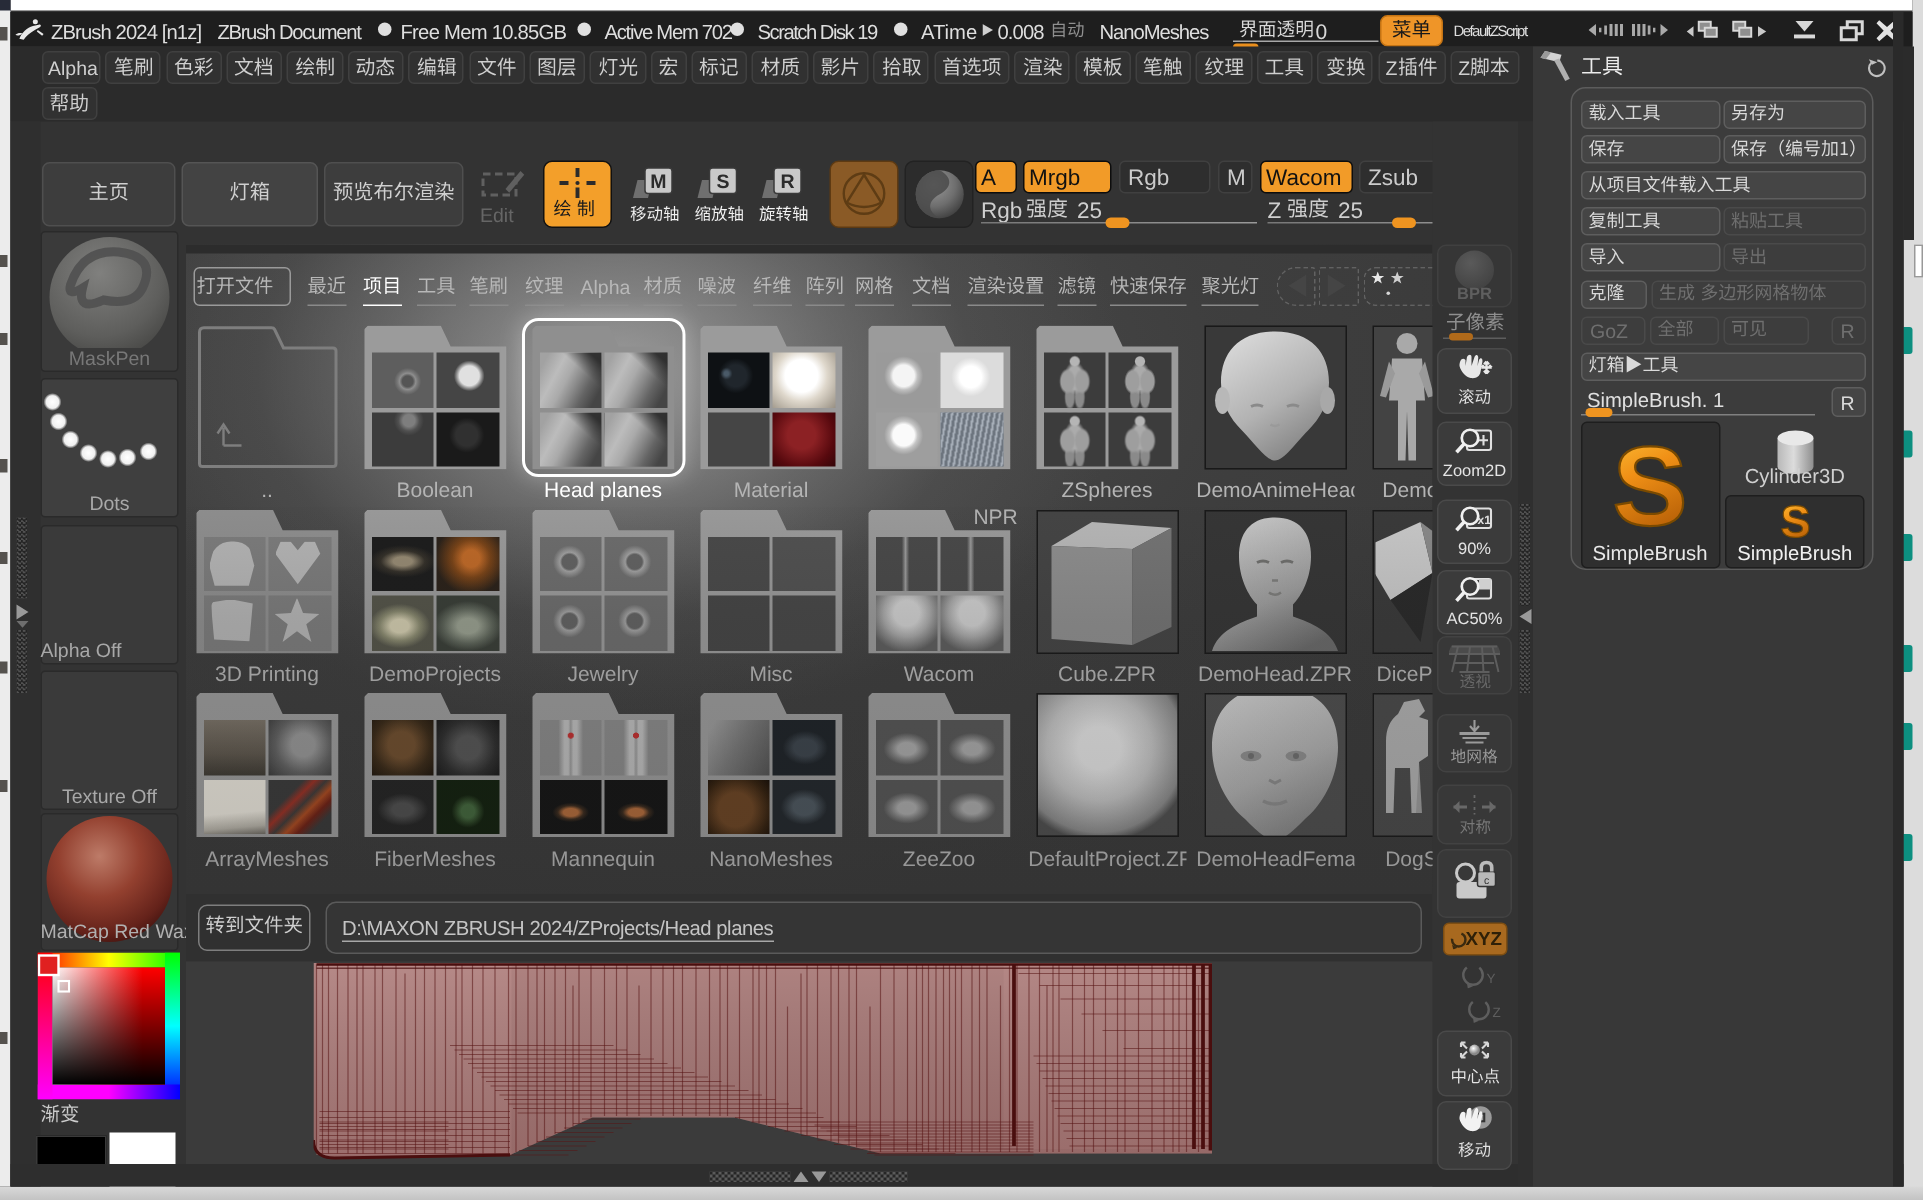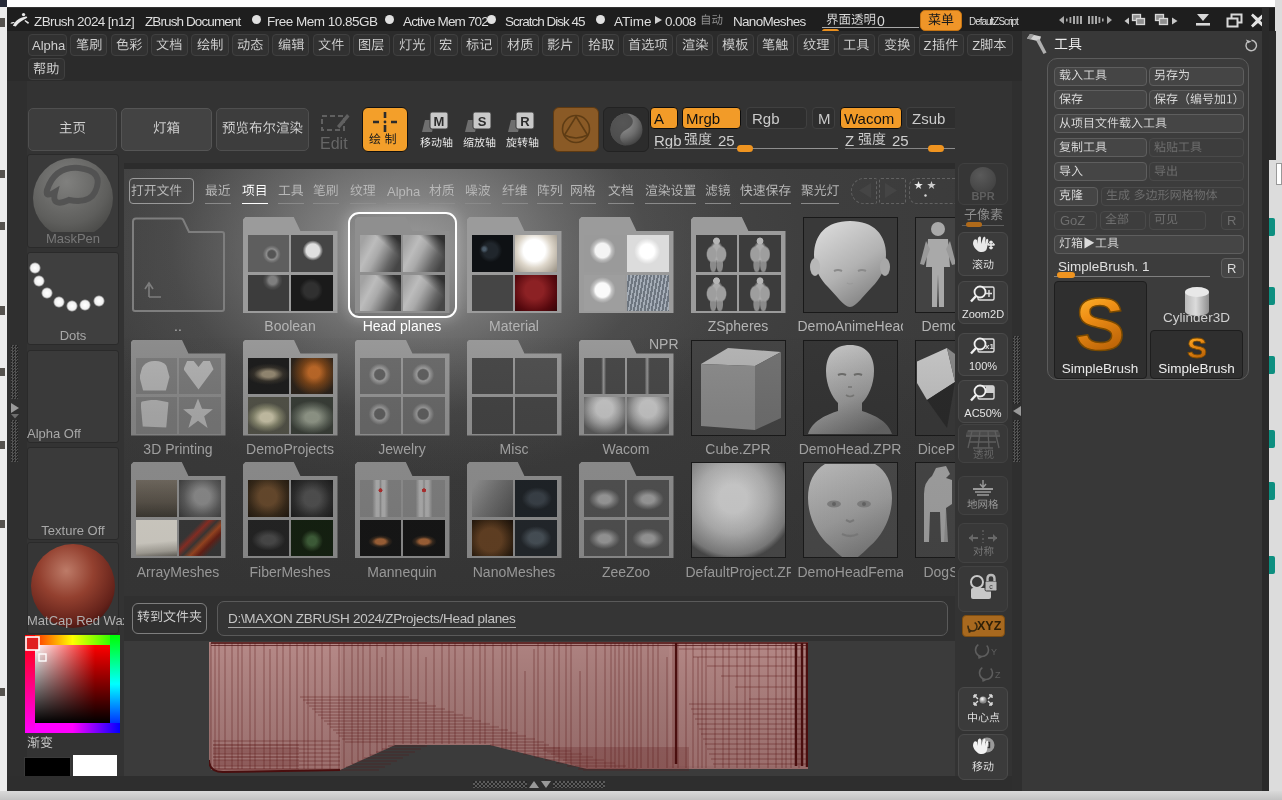--- a/index.html
+++ b/index.html
@@ -39,21 +39,21 @@
 <path d="M25 12 L31 16 L29.5 18 L24 13.5 Z"></path>
     </g>
   </svg>
 <div style="position:absolute;left:34px;top:13.5px;font-size:13.5px;color:#dedede;font-weight:400;white-space:nowrap;line-height:16.875px;letter-spacing:-0.6px;">ZBrush 2024 [n1z]</div>
 <div style="position:absolute;left:145px;top:13.5px;font-size:13.5px;color:#dedede;font-weight:400;white-space:nowrap;line-height:16.875px;letter-spacing:-0.9px;">ZBrush Document</div>
 <div style="position:absolute;left:252px;top:15px;width:9px;height:9px;background:#e0e0e0;border-radius:50%"></div>
 <div style="position:absolute;left:267px;top:13.5px;font-size:13.5px;color:#dedede;font-weight:400;white-space:nowrap;line-height:16.875px;letter-spacing:-0.5px;">Free Mem 10.85GB</div>
 <div style="position:absolute;left:385px;top:15px;width:9px;height:9px;background:#e0e0e0;border-radius:50%"></div>
 <div style="position:absolute;left:403px;top:13.5px;font-size:13.5px;color:#dedede;font-weight:400;white-space:nowrap;line-height:16.875px;letter-spacing:-0.85px;">Active Mem 702</div>
 <div style="position:absolute;left:487px;top:15px;width:9px;height:9px;background:#e0e0e0;border-radius:50%"></div>
-<div style="position:absolute;left:505px;top:13.5px;font-size:13.5px;color:#dedede;font-weight:400;white-space:nowrap;line-height:16.875px;letter-spacing:-1.0px;">Scratch Disk 45</div>
+<div style="position:absolute;left:505px;top:13.5px;font-size:13.5px;color:#dedede;font-weight:400;white-space:nowrap;line-height:16.875px;letter-spacing:-1.0px;">Scratch Disk 19</div>
 <div style="position:absolute;left:596px;top:15px;width:9px;height:9px;background:#e0e0e0;border-radius:50%"></div>
 <div style="position:absolute;left:614px;top:13.5px;font-size:13.5px;color:#dedede;font-weight:400;white-space:nowrap;line-height:16.875px;">ATime</div>
 <svg class="abs" style="left:655px;top:16px" width="7" height="8">
     <path d="M0 0 L7 4 L0 8 Z" fill="#cfcfcf"></path>
   </svg>
 <div style="position:absolute;left:665px;top:13.5px;font-size:13.5px;color:#dedede;font-weight:400;white-space:nowrap;line-height:16.875px;letter-spacing:-0.6px;">0.008</div>
 <div style="position:absolute;left:700px;top:14px">
     <svg width="23" height="14" viewBox="0 0 23 14" style="overflow:visible;display:block" fill="#909090">
       <use href="#g81EA" transform="translate(0.0,9.9) scale(0.01150)"></use>
       <use href="#g52A8" transform="translate(11.5,9.9) scale(0.01150)"></use>
@@ -309,21 +309,21 @@
       <use href="#g5E03" transform="translate(27.0,11.6) scale(0.01350)"></use>
       <use href="#g5C14" transform="translate(40.5,11.6) scale(0.01350)"></use>
       <use href="#g6E32" transform="translate(54.0,11.6) scale(0.01350)"></use>
       <use href="#g67D3" transform="translate(67.5,11.6) scale(0.01350)"></use>
     </svg>
   </div>
 <svg class="abs" style="left:320px;top:112px" width="30" height="22" viewBox="0 0 30 22" fill="none" stroke="#606060" stroke-width="2">
 <rect x="2" y="4" width="22" height="14" stroke-dasharray="5 3"></rect>
     <path d="M17 14 L27 2 L29.5 4.5 L19.5 16.5 Z" fill="#606060" stroke="none"></path>
   </svg>
-<div style="position:absolute;left:320px;top:136px;font-size:16px;color:#666;font-weight:400;white-space:nowrap;line-height:15.0px;">Edit</div>
+<div style="position:absolute;left:320px;top:136px;font-size:13px;color:#666;font-weight:400;white-space:nowrap;line-height:15.0px;">Edit</div>
 <div style="position:absolute;left:362px;top:107px;width:46px;height:45px;background:#f39f2a;border:1px solid #111;border-radius:6px"></div>
 <svg class="abs" style="left:371px;top:112px" width="28" height="20" viewBox="0 0 28 20" stroke="#2b2b2b" stroke-width="2.6">
 <path d="M14 0 L14 6 M14 13 L14 20 M2 10 L8 10 M20 10 L26 10"></path>
     <circle cx="14" cy="10" r="1.4" fill="#2b2b2b" stroke="none"></circle>
   </svg>
 <div style="position:absolute;left:369px;top:133px">
     <svg width="28" height="15" viewBox="0 0 28 15" style="overflow:visible;display:block" fill="#1c1c1c">
       <use href="#g7ED8" transform="translate(0.0,10.3) scale(0.01200)"></use>
       <use href="#g5236" transform="translate(15.6,10.3) scale(0.01200)"></use>
     </svg>
@@ -1095,21 +1095,21 @@
 <path d="M19 5 V12 M16 8.5 H22" stroke="#e0e0e0" stroke-width="1.4"></path>
   </svg>
 <div style="position:absolute;left:958px;top:308px;font-size:11px;color:#e4e4e4;font-weight:400;white-space:nowrap;line-height:13.75px;width:50px;text-align:center;">Zoom2D</div>
 <div style="position:absolute;left:958px;top:333px;width:50px;height:43px;background:#3b3b3b;border:1px solid #4a4a4a;border-radius:6px"></div>
 <svg class="abs" style="left:970px;top:337px" width="26" height="18" viewBox="0 0 26 18">
 <rect x="8" y="2" width="16" height="13" rx="1.5" fill="none" stroke="#e0e0e0" stroke-width="1.4"></rect>
 <circle cx="10" cy="7" r="5.5" fill="#3b3b3b" stroke="#f0f0f0" stroke-width="1.8"></circle>
 <path d="M6 11 L1 16.5" stroke="#f0f0f0" stroke-width="2.4"></path>
 <text x="19.5" y="12" font-size="8" font-family="Liberation Sans" font-weight="bold" fill="#e0e0e0" text-anchor="middle">x1</text>
   </svg>
-<div style="position:absolute;left:958px;top:360px;font-size:11px;color:#e4e4e4;font-weight:400;white-space:nowrap;line-height:13.75px;width:50px;text-align:center;">100%</div>
+<div style="position:absolute;left:958px;top:360px;font-size:11px;color:#e4e4e4;font-weight:400;white-space:nowrap;line-height:13.75px;width:50px;text-align:center;">90%</div>
 <div style="position:absolute;left:958px;top:380px;width:50px;height:43px;background:#3b3b3b;border:1px solid #4a4a4a;border-radius:6px"></div>
 <svg class="abs" style="left:970px;top:384px" width="26" height="18" viewBox="0 0 26 18">
 <rect x="8" y="2" width="16" height="13" rx="1.5" fill="none" stroke="#e0e0e0" stroke-width="1.4"></rect>
 <rect x="16" y="2" width="8" height="7" fill="#d0d0d0"></rect>
 <circle cx="10" cy="7" r="5.5" fill="#3b3b3b" stroke="#f0f0f0" stroke-width="1.8"></circle>
 <path d="M6 11 L1 16.5" stroke="#f0f0f0" stroke-width="2.4"></path>
   </svg>
 <div style="position:absolute;left:958px;top:407px;font-size:11px;color:#e4e4e4;font-weight:400;white-space:nowrap;line-height:13.75px;width:50px;text-align:center;">AC50%</div>
 <div style="position:absolute;left:958px;top:424px;width:50px;height:39px;background:#383838;border:1px solid #424242;border-radius:6px"></div>
 <svg class="abs" style="left:966px;top:429px" width="34" height="20" viewBox="0 0 34 20" stroke="#5e5e5e" fill="none" stroke-width="1.3">

